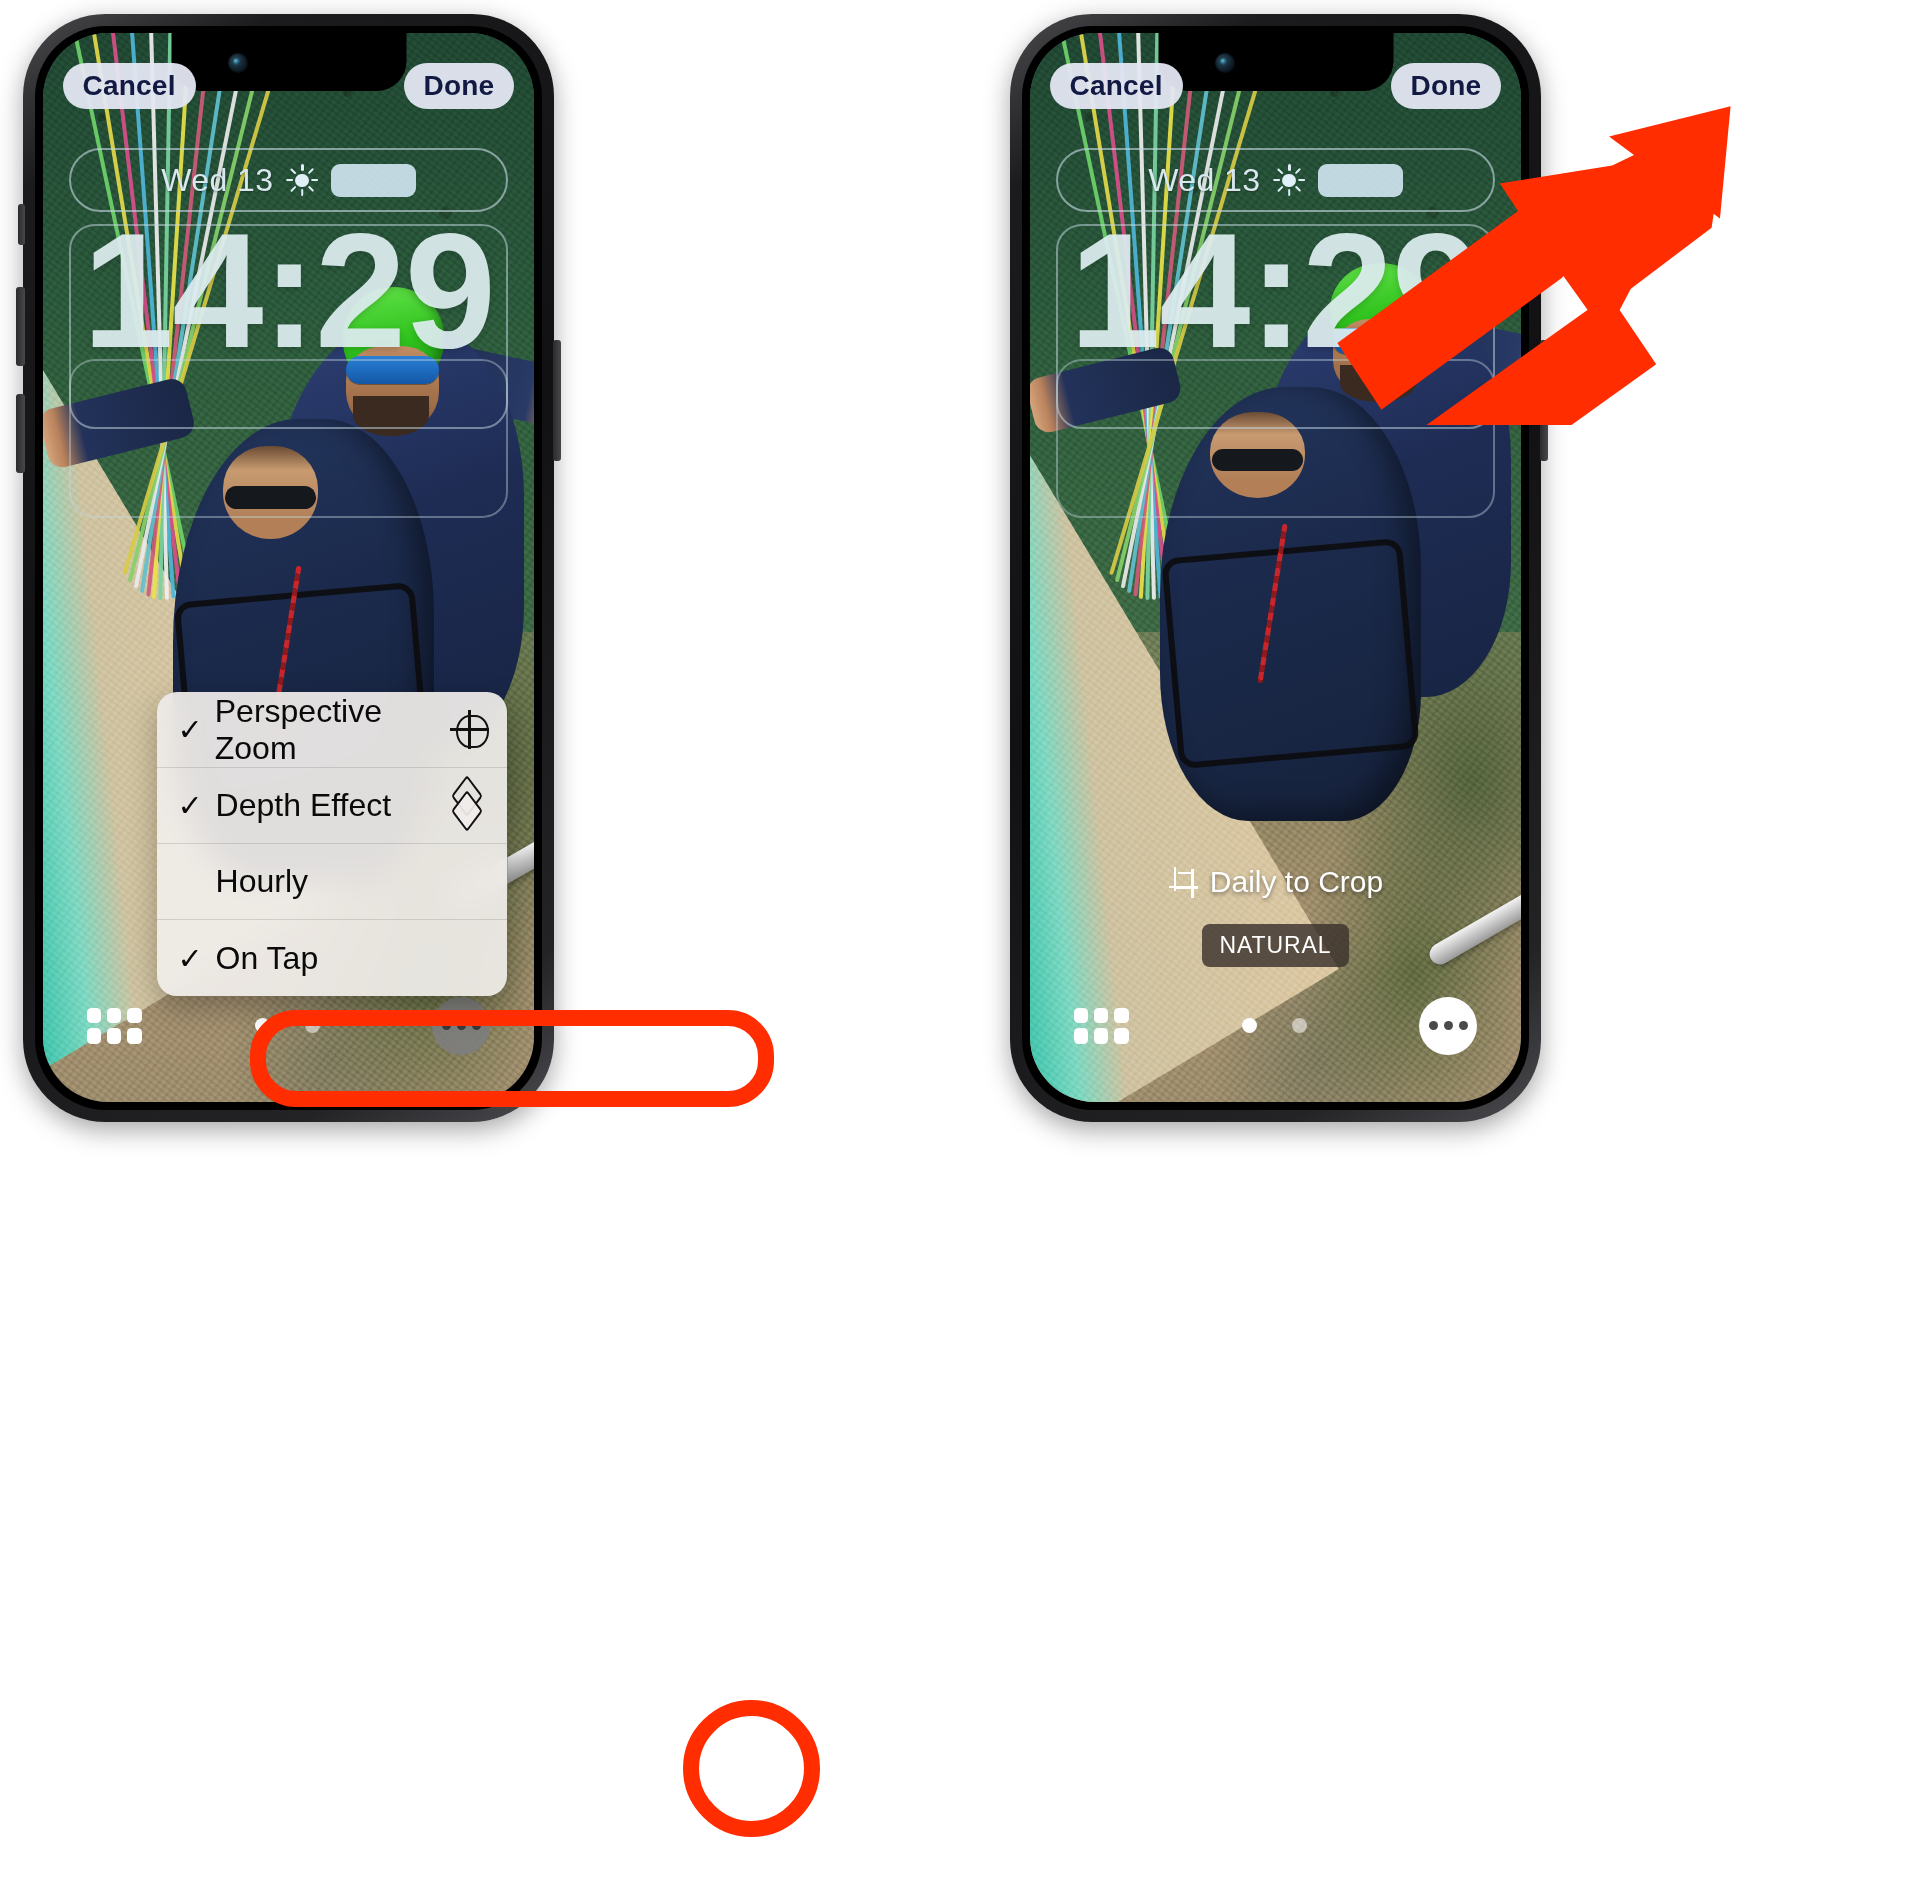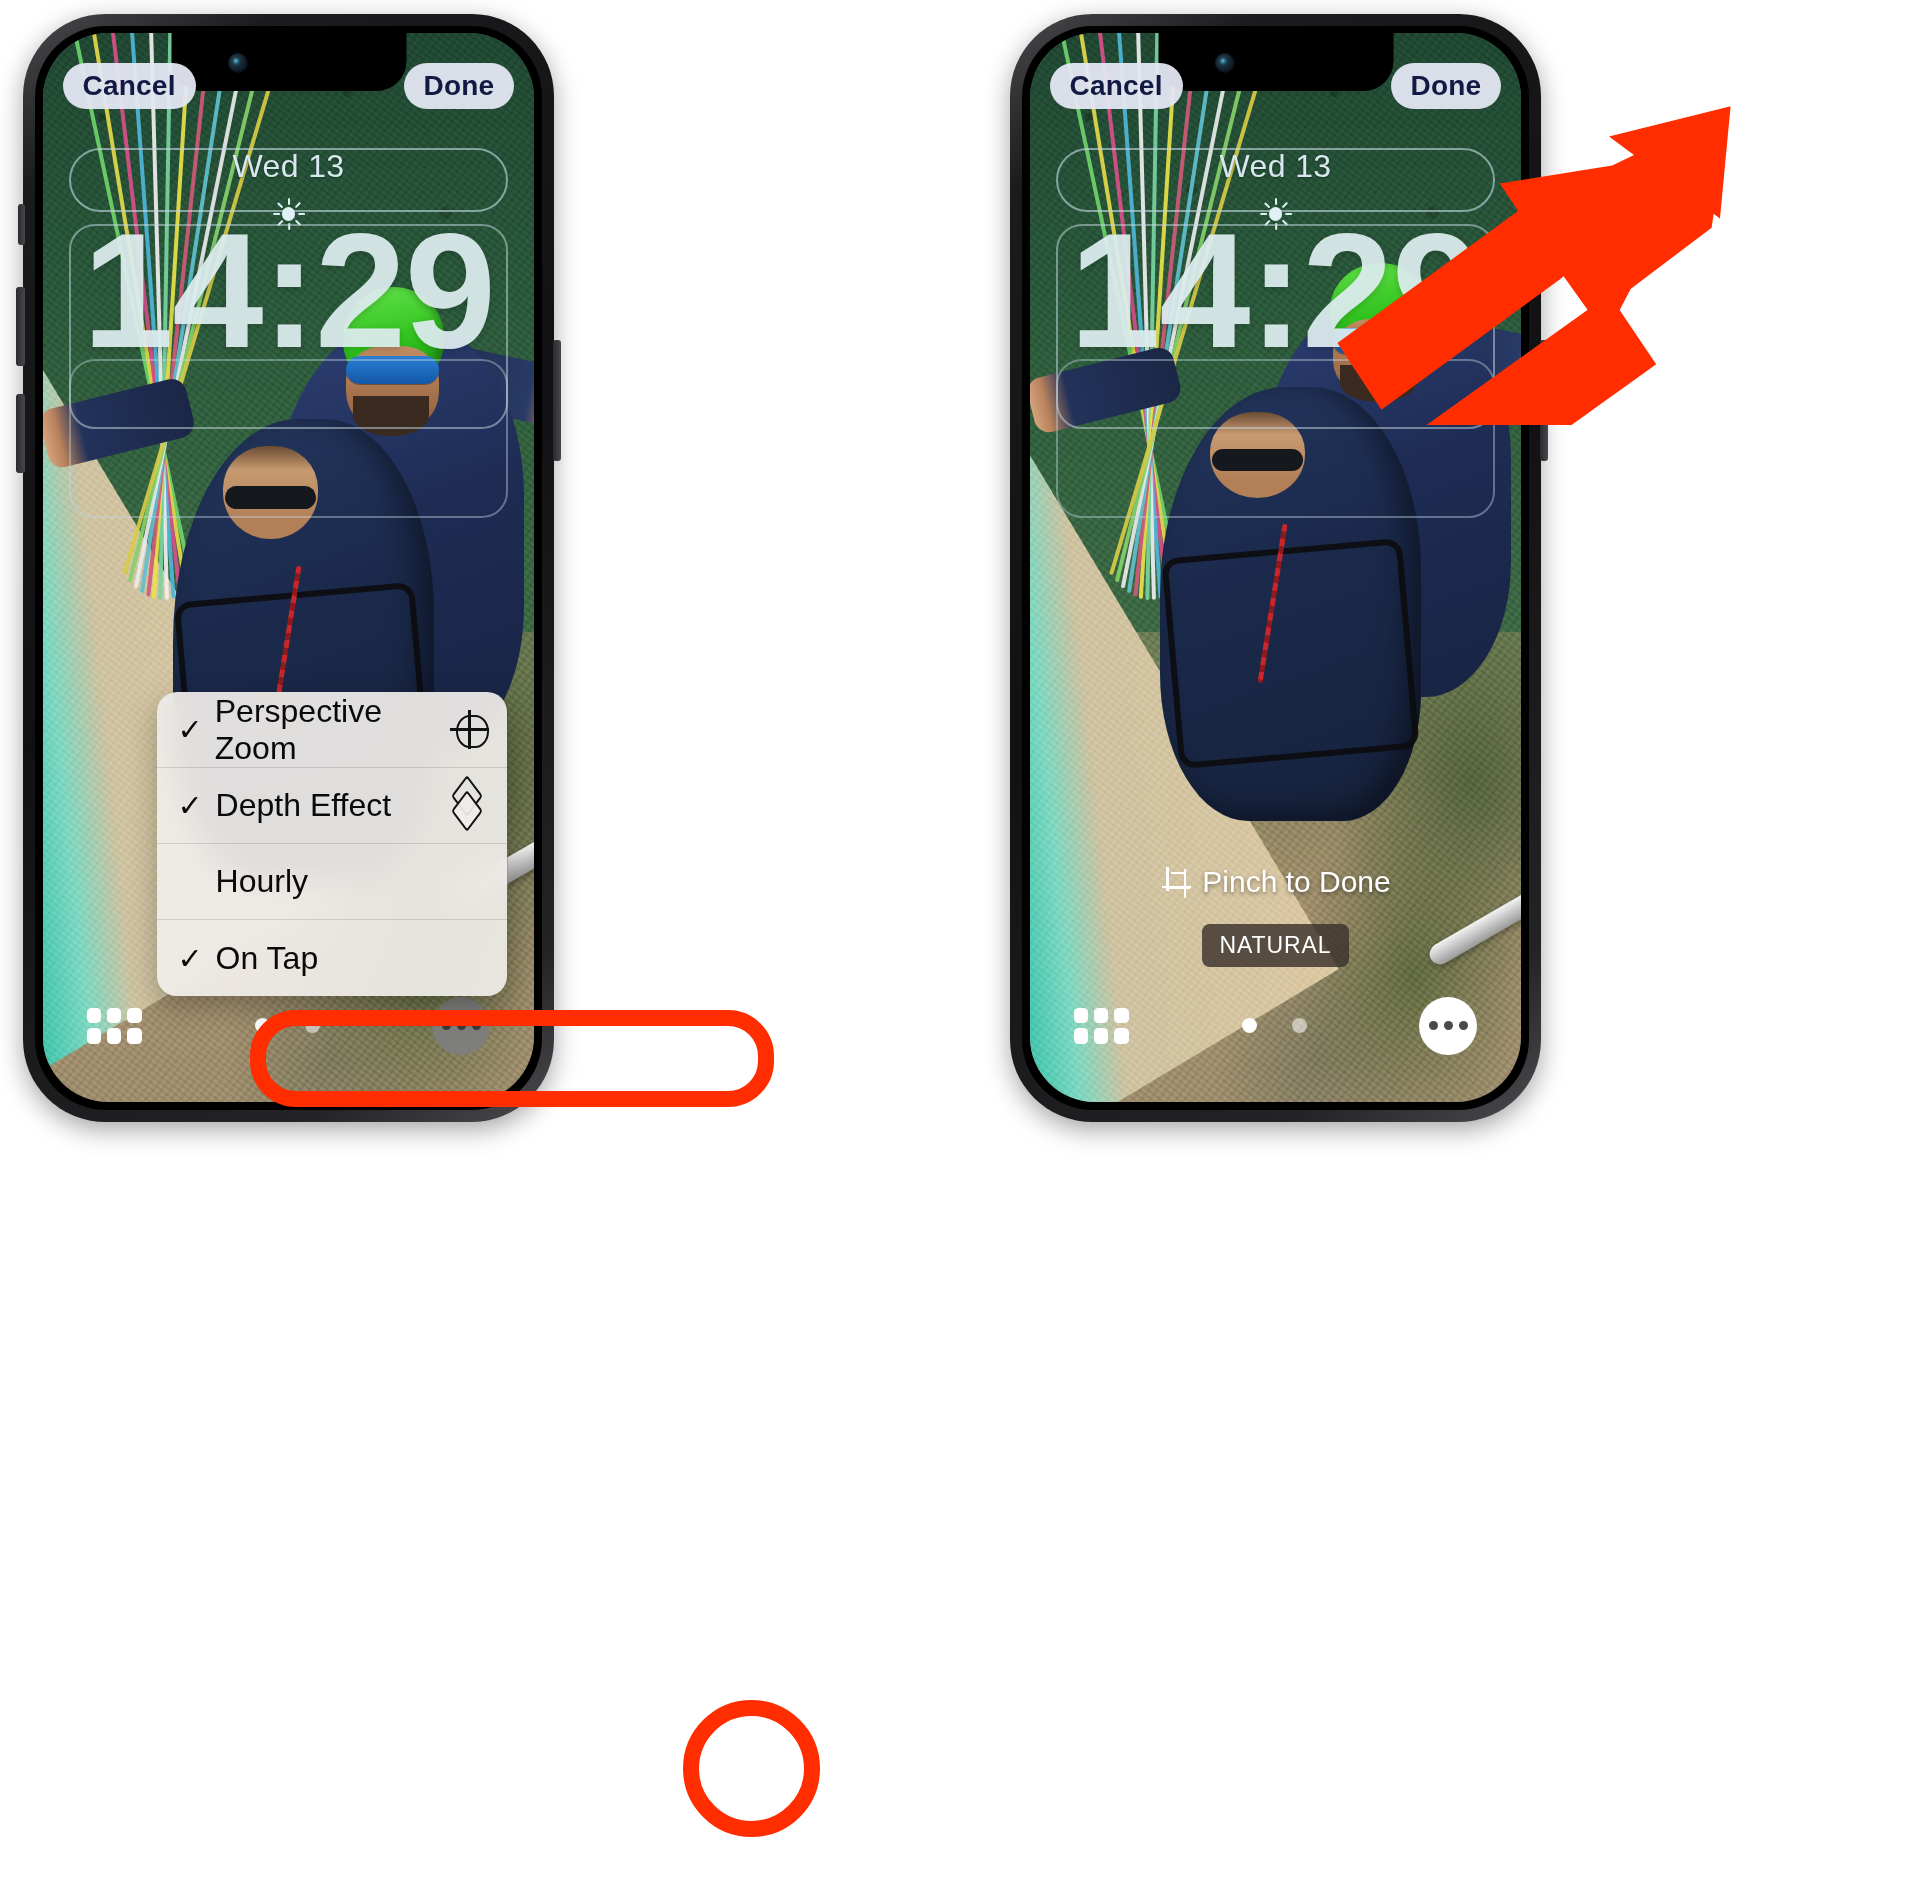--- a/index.html
+++ b/index.html
@@ -193,21 +193,20 @@
     letter-spacing: 0.2px;
   }
 
   .widget-row {
     position:absolute; top: 115px; left: 26px; right: 26px;
     height: 64px;
     border: 2.3px solid rgba(196,214,224,.62);
     border-radius: 32px;
     display:flex; align-items:center; justify-content:center; gap: 13.7px;
     color: #d9e8ef;
-    flex-direction: column;
   }
   .wr-text { font-size: 32px; font-weight: 500; letter-spacing:0.4px; text-shadow: 0 0.8px 2.3px rgba(0,0,0,.35); }
   .sun { width: 30px; height: 30px; position:relative; }
   .sun::before {
     content:""; position:absolute; left: 8.3px; top: 8.3px; width: 13.7px; height: 13.7px;
     border-radius:50%; background:#dff0f7;
   }
   .sun i {
     position:absolute; left: 14.4px; top: -0.8px; width: 2.3px; height: 6.8px; background:#dff0f7; border-radius:1.5px;
     transform-origin: 1.1px 16px;
@@ -544,21 +543,21 @@
           <div class="clockbox"></div>
           <div class="clock">14:29</div>
           <div class="widgetbox"></div>
 
           <div class="crop-hint">
             <span class="crop-icon">
                 <i></i>
                 <u></u>
                 <s></s>
               </span>
-            <span>Pinch to Done</span>
+            <span>Daily to Crop</span>
           </div>
 
           <div class="style-badge">NATURAL</div>
 
           <div class="bottombar">
             <div class="grid-icon">
               <span></span>
                 <span></span>
                 <span></span>
                 <span></span>

